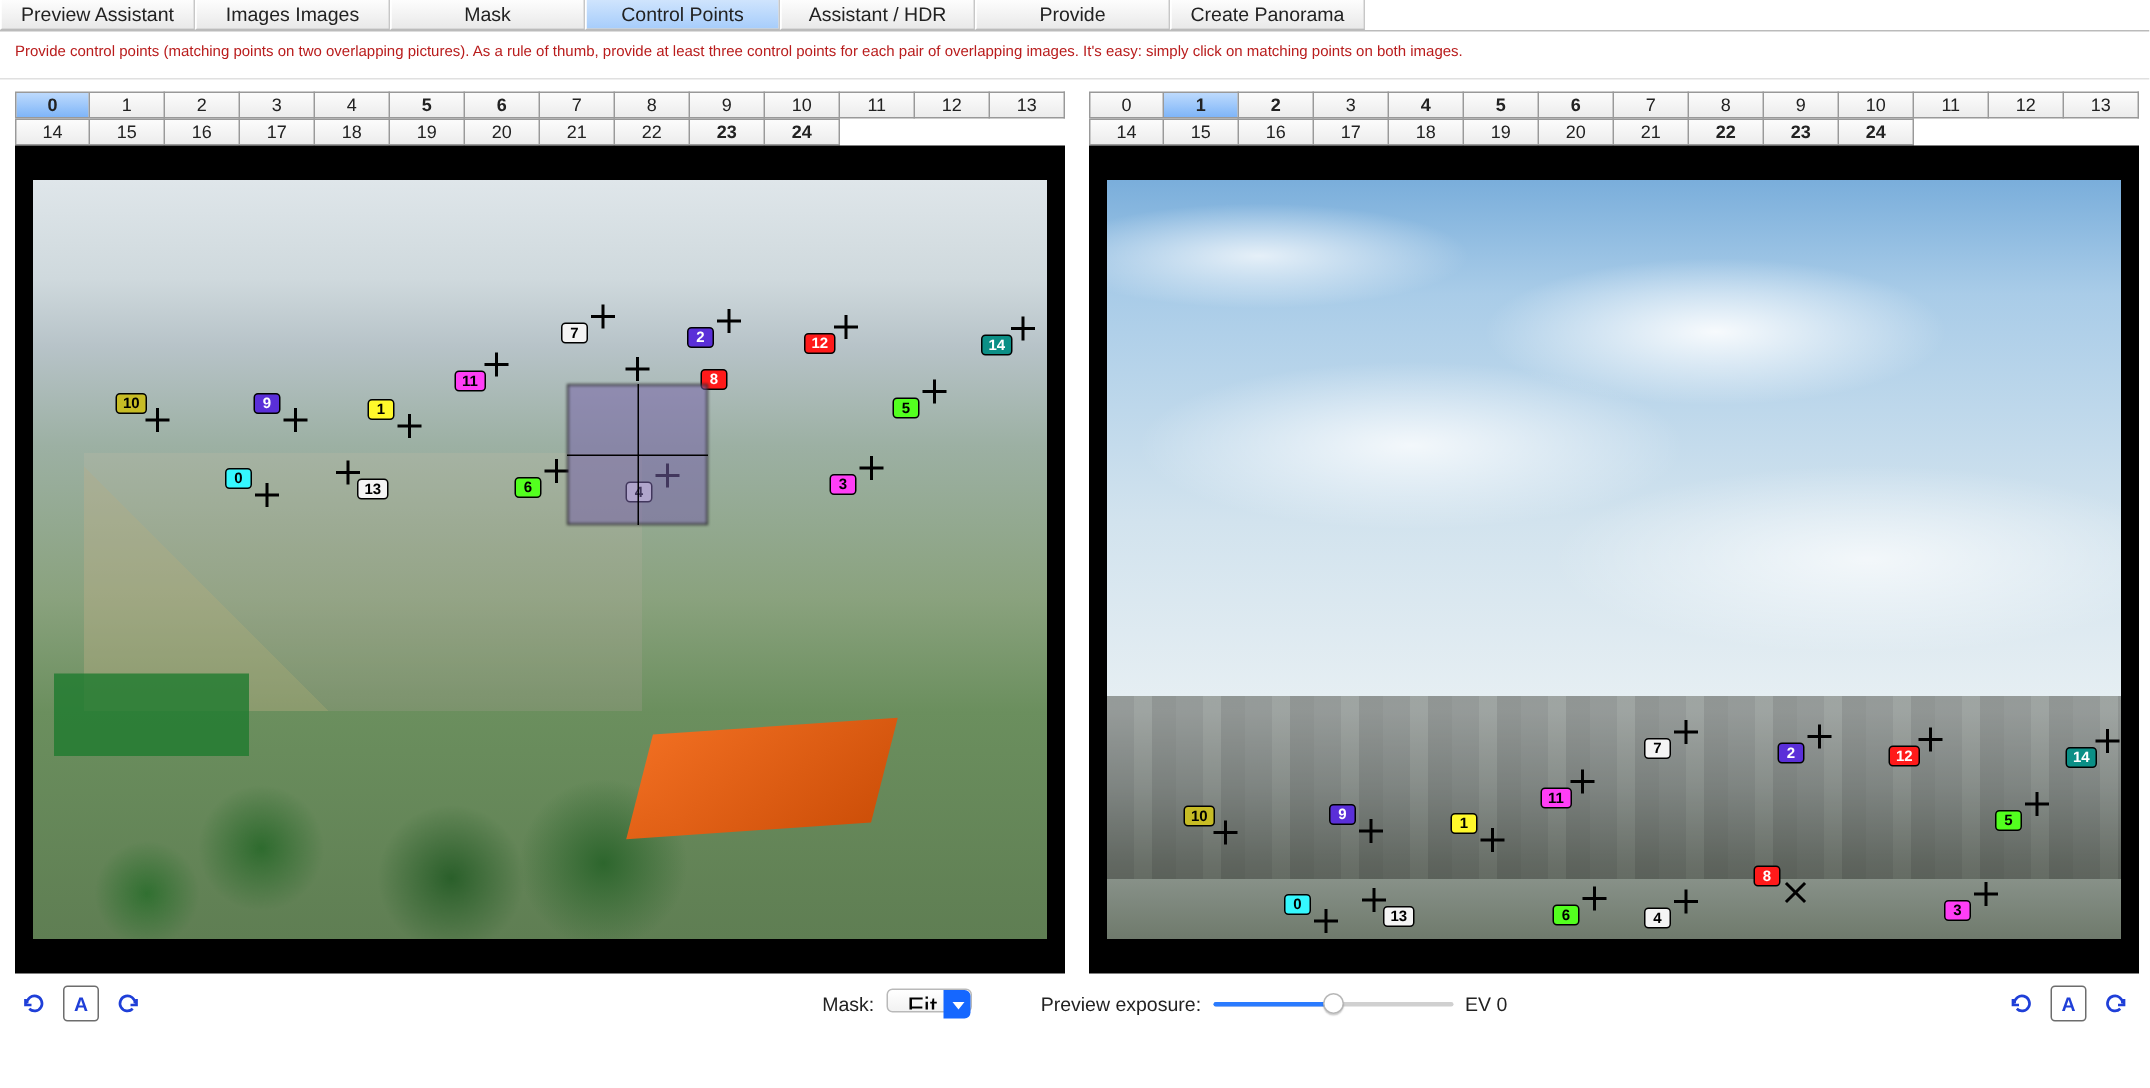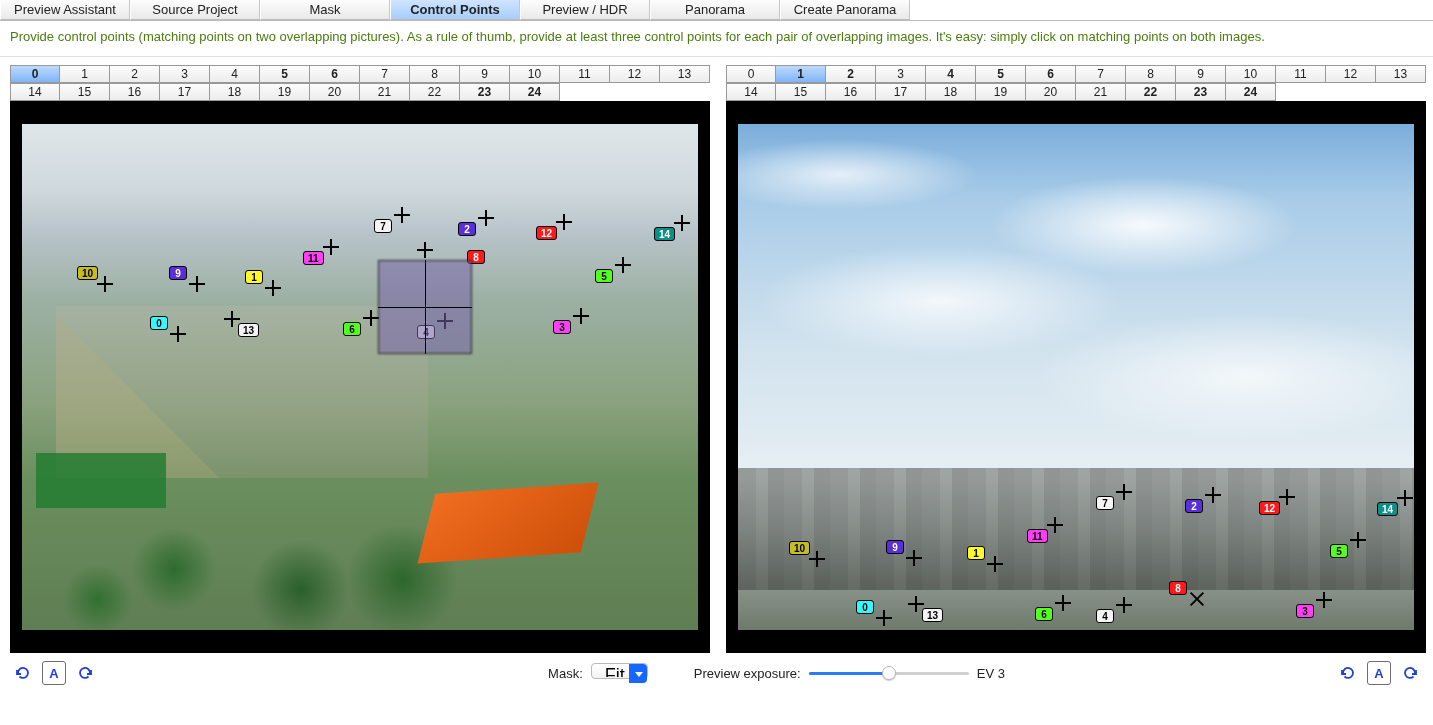--- a/index.html
+++ b/index.html
@@ -1,20 +1,20 @@
 <!DOCTYPE html>
 <html><head>
 <meta charset="utf-8">
 <style>
   * { box-sizing: border-box; margin: 0; padding: 0; }
   html, body { width: 1433px; height: 725px; font-family: -apple-system, "Helvetica Neue", Arial, sans-serif; font-size: 13px; color: #222; background: #fff; }
   .tabs { display: flex; border-bottom: 1px solid #bbb; }
   .tab { padding: 2px 0; width: 130px; text-align: center; border-right: 1px solid #c7c7c7; border-left: 1px solid #fff; border-bottom: 1px solid #bbb; background: linear-gradient(#fdfdfd,#e9e9e9); cursor: default; user-select: none; }
-  .tab.active { background: linear-gradient(#cfe4fd,#a7cdfb); font-weight: 700; }
-  .hint { color: #4d7c0f; font-size: 13px; padding: 8px 10px 12px 10px; }
+  .tab.active { background: linear-gradient(#cfe4fd,#a7cdfb); font-weight: 400; }
+  .hint { color: #b91c1c; font-size: 10px; padding: 8px 10px 12px 10px; }
   hr.sep { border: none; border-top: 1px solid #e0e0e0; margin-bottom: 8px; }
   .panels { display: flex; gap: 16px; padding: 0 10px; }
   .panel { width: 700px; }
   .thumbs { }
   .thumb-row { display: flex; }
   .thumb { width: 50px; height: 18px; border: 1px solid #999; border-left: none; text-align: center; font-size: 12px; line-height: 16px; background: linear-gradient(#fcfcfc,#ececec); cursor: default; user-select: none; }
   .thumb:first-child { border-left: 1px solid #999; }
   .thumb.sel { background: linear-gradient(#bddafd,#7fb5f8); font-weight: 700; }
   .thumb.bold { font-weight: 700; }
   .image-wrap { width: 700px; height: 552px; background: #000; display: flex; align-items: center; justify-content: center; position: relative; margin-top: 0px; }
@@ -83,25 +83,25 @@
   .slider { position:relative; width:160px; height:16px; }
   .slider-track { position:absolute; top:7px; left:0; right:0; height:3px; border-radius:2px; background:#d0d0d0; }
   .slider-fill  { position:absolute; top:7px; left:0; height:3px; border-radius:2px; background:#2a7bff; }
   .slider-thumb { position:absolute; top:1px; width:14px; height:14px; border-radius:50%; background:#fff; border:1px solid #b7b7b7; box-shadow:0 1px 1px rgba(0,0,0,.2); }
 </style>
 </head>
 <body>
 
 <div class="tabs" id="tabs">
     <div class="tab">Preview Assistant</div>
-    <div class="tab">Source Project</div>
+    <div class="tab">Images Images</div>
     <div class="tab">Mask</div>
     <div class="tab active">Control Points</div>
-    <div class="tab">Preview / HDR</div>
-    <div class="tab">Panorama</div>
+    <div class="tab">Assistant / HDR</div>
+    <div class="tab">Provide</div>
     <div class="tab">Create Panorama</div>
   </div>
 
 <div class="hint">Provide control points (matching points on two overlapping pictures). As a rule of thumb, provide at least three control points for each pair of overlapping images. It's easy: simply click on matching points on both images.</div>
 <hr class="sep">
 
 <div class="panels">
 
   <div class="panel">
     <div class="thumbs" id="thumbs-left">
@@ -275,21 +275,21 @@
     </select>
   </span>
 
   <span style="width:30px"></span>
   <span>Preview exposure:</span>
   <div class="slider">
     <div class="slider-track"></div>
     <div class="slider-fill" id="slfill" style="width: 50%;"></div>
     <div class="slider-thumb" id="slthumb" style="left: calc(50% - 7px);"></div>
   </div>
-  <span>EV 3</span>
+  <span>EV 0</span>
 
   <span class="spacer"></span>
 
   <span class="icon-btn">
     <svg width="16" height="16" viewBox="0 0 16 16">
         <path d="M4 8a5 5 0 1 1 1.5 3.5" fill="none" stroke="#1f3fd8" stroke-width="1.8"></path>
         <path d="M3 5v4h4" fill="none" stroke="#1f3fd8" stroke-width="1.8"></path>
       </svg>
   </span>
   <span class="icon-btn boxed">A</span>

